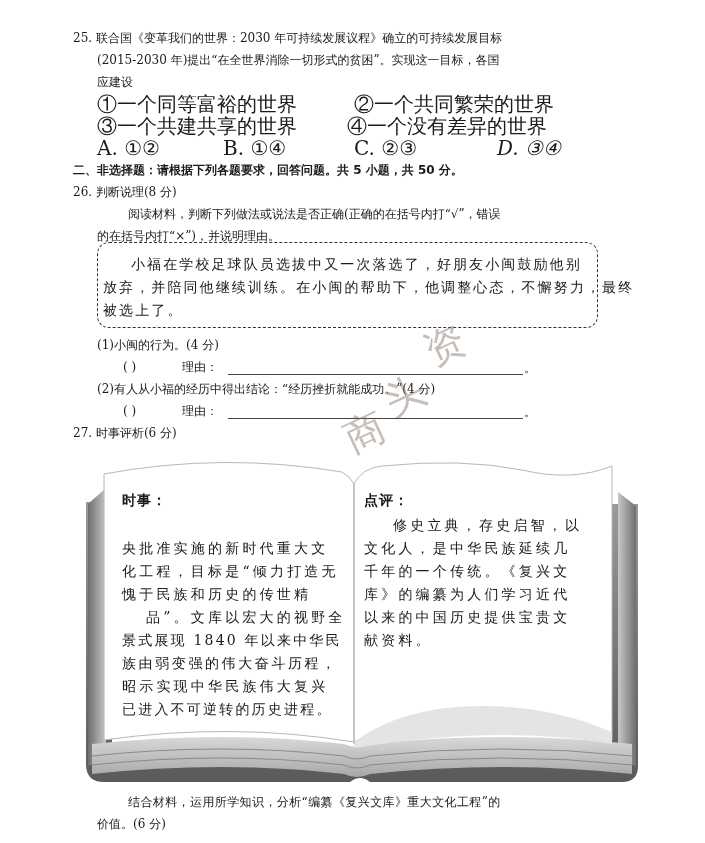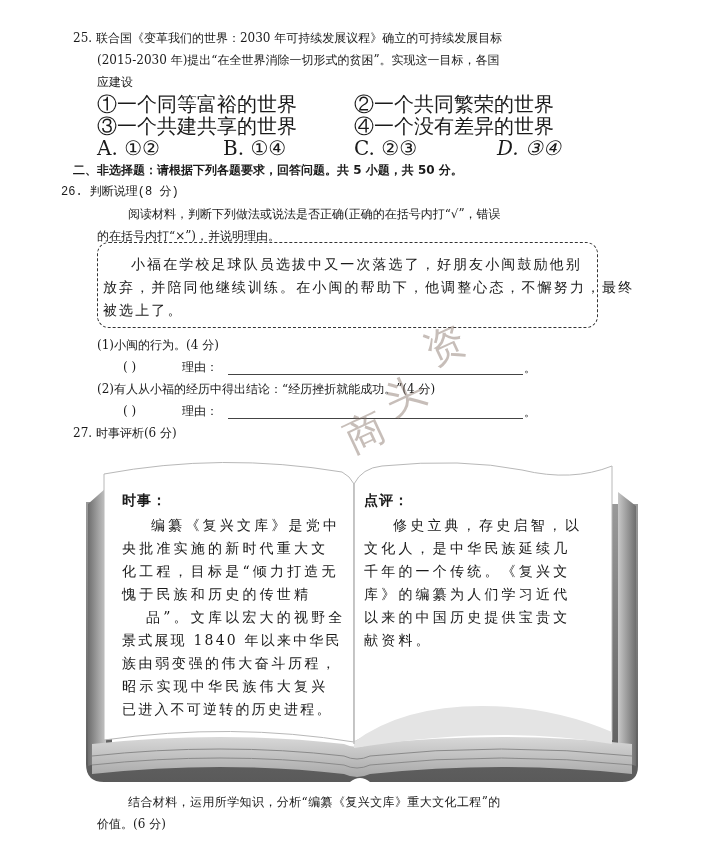--- a/index.html
+++ b/index.html
@@ -37,32 +37,32 @@
 <div class="line" style="left:73px; top:28px;">25. 联合国《变革我们的世界：2030 年可持续发展议程》确立的可持续发展目标</div>
 <div class="line" style="left:97px; top:50px;">(2015-2030 年)提出“在全世界消除一切形式的贫困”。实现这一目标，各国</div>
 <div class="line" style="left:97px; top:72px;">应建设</div>
 
 <div class="opt-row" style="left:97px; top:94px; width:500px; height:20px;">
   <span style="left:0;">①一个同等富裕的世界</span>
   <span style="left:257px;">②一个共同繁荣的世界</span>
 </div>
 <div class="opt-row" style="left:97px; top:116px; width:500px; height:20px;">
   <span style="left:0;">③一个共建共享的世界</span>
-  <span style="left:257px;">④一个没有差异的世界</span>
+  <span style="left:250px;">④一个没有差异的世界</span>
 </div>
 <div class="opt-row" style="left:97px; top:138px; width:500px; height:20px;">
   <span style="left:0;">A. ①②</span>
   <span style="left:126px;">B. ①④</span>
   <span style="left:257px;">C. ②③</span>
   <span style="left:400px;font-style:italic;">D. ③④</span>
 </div>
 
 <div class="line bold" style="left:73px; top:160px;">二、非选择题：请根据下列各题要求，回答问题。共 5 小题，共 50 分。</div>
 
-<div class="line" style="left:61px; top:182px;font-family:Liberation Mono, monospace;">26. 判断说理(8 分)</div>
+<div class="line" style="left:73px; top:182px;">26. 判断说理(8 分)</div>
 <div class="line" style="left:128px; top:204px;">阅读材料，判断下列做法或说法是否正确(正确的在括号内打“√”，错误</div>
 <div class="line" style="left:97px; top:226px;">的在括号内打“×”)，并说明理由。</div>
 
 <div class="material-box"></div>
 <div class="material-text" style="top:253px; left:131px;">小福在学校足球队员选拔中又一次落选了，好朋友小闽鼓励他别</div>
 <div class="material-text" style="top:276px;">放弃，并陪同他继续训练。在小闽的帮助下，他调整心态，不懈努力，最终</div>
 <div class="material-text" style="top:299px;">被选上了。</div>
 
 <div class="line" style="left:97px; top:335px;">(1)小闽的行为。(4 分)</div>
 <div class="line" style="left:123px; top:357px;">(          )</div>
@@ -117,21 +117,20 @@
 
     <path d="M272,40 Q280,24 300,22 Q380,14 440,26 Q490,38 530,22 L530,296 Q470,270 400,270 Q320,270 272,298 Z" fill="#ffffff" stroke="#b8b8b8" stroke-width="1"></path>
 
     <path d="M272,298 Q320,262 400,262 Q470,262 530,288 L530,300 Q420,280 272,304 Z" fill="#e4e4e4"></path>
 
     <path d="M272,40 L272,300" stroke="#c0c0c0" stroke-width="1.5"></path>
   </svg>
 
   
   <div class="page-text bold" style="left:40px; top:45px; letter-spacing:1px;">时事：</div>
-  <div class="page-text" style="left:69px; top:70px;">编纂《复兴文库》是党中</div>
   <div class="page-text" style="left:40px; top:93px;">央批准实施的新时代重大文</div>
   <div class="page-text" style="left:40px; top:116px;">化工程，目标是“倾力打造无</div>
   <div class="page-text" style="left:40px; top:139px;">愧于民族和历史的传世精</div>
   <div class="page-text" style="left:40px; top:162px;margin-left:24px;">品”。文库以宏大的视野全</div>
   <div class="page-text" style="left:40px; top:185px; letter-spacing:2.2px;">景式展现 1840 年以来中华民</div>
   <div class="page-text" style="left:40px; top:208px; letter-spacing:2.6px;">族由弱变强的伟大奋斗历程，</div>
   <div class="page-text" style="left:40px; top:231px;">昭示实现中华民族伟大复兴</div>
   <div class="page-text" style="left:40px; top:254px; letter-spacing:2.2px;">已进入不可逆转的历史进程。</div>
 
   

